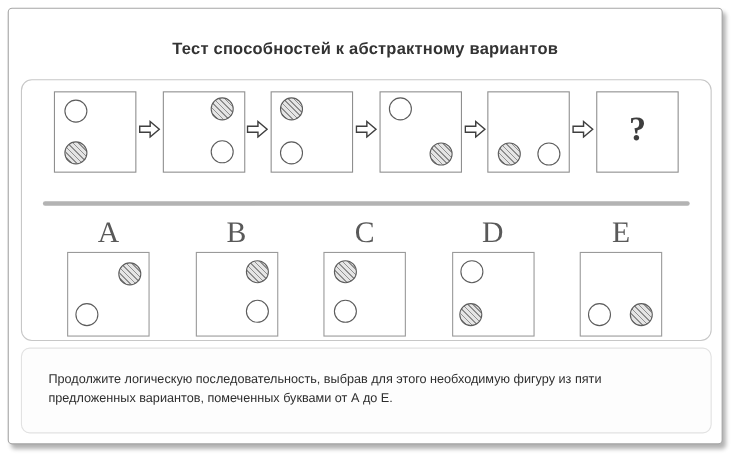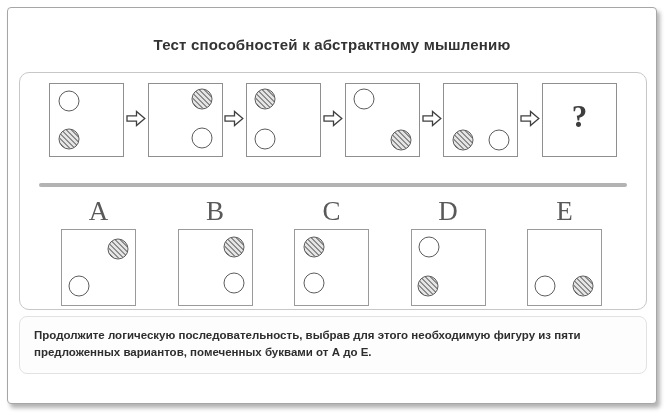--- a/index.html
+++ b/index.html
@@ -26,31 +26,31 @@
            background:#b3b3b3;border-radius:2px;}
   .opts-row{position:absolute;left:41px;right:44px;top:122px;
             display:flex;justify-content:space-between;}
   .option{width:75px;display:flex;flex-direction:column;align-items:center;cursor:pointer;}
   .opt-letter{height:34px;line-height:32px;font-family:"Liberation Serif",serif;
               font-size:27px;color:#595959;}
   .option .cell{width:75px;height:77px;border-color:#9a9a9a;}
   .instruction-box{position:absolute;left:11px;top:308px;width:628px;box-sizing:border-box;
                    border:1px solid #e2e2e2;border-radius:8px;background:#fdfdfd;
                    padding:8px 12px 9px 12px;}
-  .instruction-text{margin:2px;font-size:11.5px;line-height:1.5;font-weight:bold;color:#2e2e2e;}
+  .instruction-text{margin:12px;font-size:11.5px;line-height:1.5;font-weight:normal;color:#2e2e2e;}
   .answer-button{position:absolute;top:365px;right:27px;height:27px;padding:0 19px;
                  background:#4a4a4a;color:#fff;border:none;border-radius:14px;
                  font-family:"Liberation Sans",sans-serif;font-size:13px;cursor:pointer;}
 </style>
 </head>
 <body>
 
 <div class="stage">
   <div class="card">
-    <div class="page-title">Тест способностей к абстрактному мышлению</div>
+    <div class="page-title">Тест способностей к абстрактному вариантов</div>
 
     <div class="panel">
       <div class="seq-row">
           <div class="cell">
             <div class="circle" style="left: 26%; top: 23%;"></div>
             <div class="circle hatched" style="left: 26%; top: 76%;"></div>
           </div>
           <span class="arrow"><svg width="20" height="17" viewBox="0 0 20 17">
               <polygon points="1,5.8 10.5,5.8 10.5,1.5 18.8,8.5 10.5,15.5 10.5,11.2 1,11.2" fill="#ffffff" stroke="#3f3f3f" stroke-width="1.3" stroke-linejoin="miter"></polygon>
             </svg></span>

